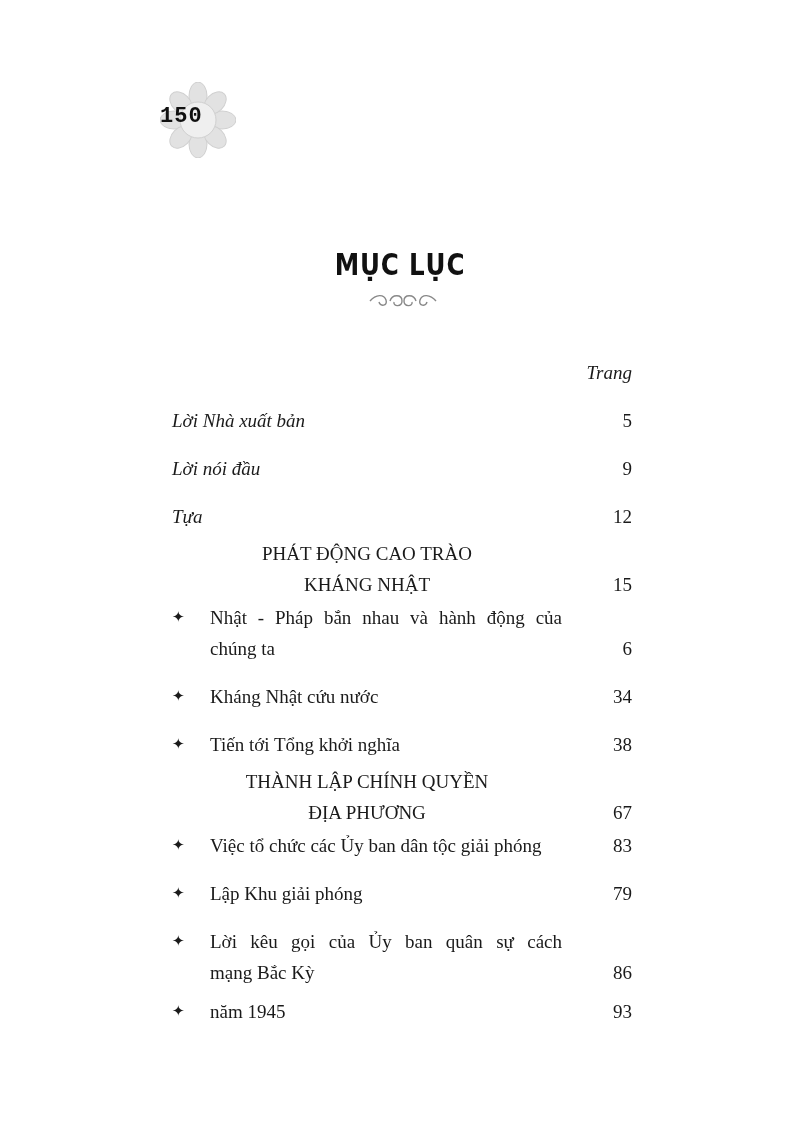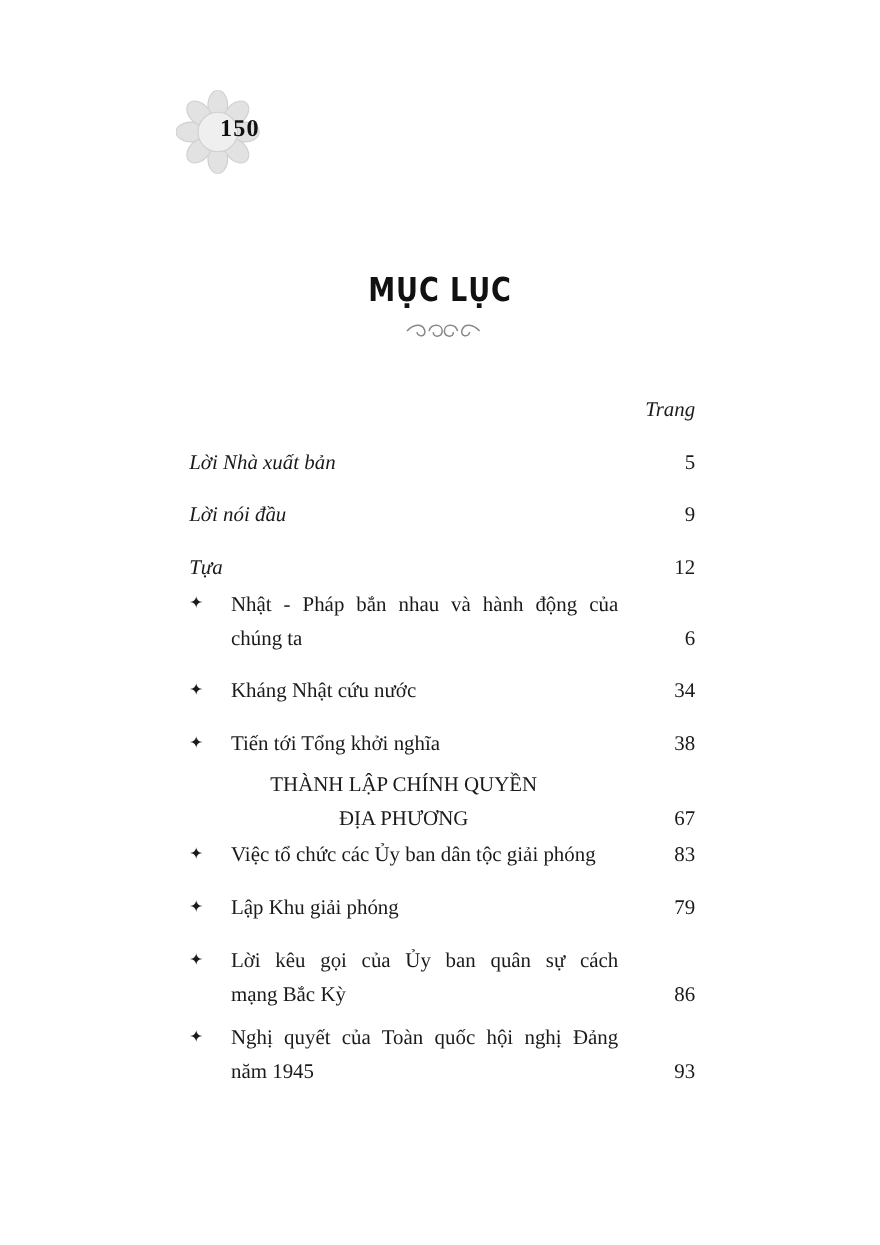--- a/index.html
+++ b/index.html
@@ -1,19 +1,19 @@
 <!DOCTYPE html>
 <html><head>
 <meta charset="utf-8">
 <style>
   html, body { margin:0; padding:0; background:#ffffff; }
   body { width:800px; height:1132px; position:relative; overflow:hidden; font-family:"Liberation Serif","DejaVu Serif",serif; color:#1a1a1a; }
   .page-num-wrap { position:absolute; left:160px; top:82px; width:76px; height:76px; }
   .page-num-wrap svg { position:absolute; left:0; top:0; }
-  .page-num { position:absolute; left:0; top:22px; width:76px; text-align:right; font-family:Liberation Serif, serif; font-size:22px; font-weight:bold; color:#111; letter-spacing:1px; }
+  .page-num { position:absolute; left:0; top:22px; width:76px; text-align:left; font-family:Liberation Mono, monospace; font-size:22px; font-weight:bold; color:#111; letter-spacing:1px; }
   .title { position:absolute; left:0; width:800px; top:247px; text-align:center; font-family:"DejaVu Sans","Liberation Sans",sans-serif; font-weight:bold; font-size:30px; letter-spacing:1px; color:#111; transform:scaleX(0.82); }
   .ornament { position:absolute; left:272px; top:290px; width:262px; height:22px; }
   .toc { position:absolute; left:172px; width:460px; top:340px; }
   .row { position:relative; font-size:19px; line-height:31px;margin-top:17px; }
   .row .pg { position:absolute; right:0; bottom:0; }
   .italic { font-style:italic; }
   .header-row { text-align:right; font-style:italic; }
   .section { text-align:center; font-size:19px; line-height:31px; }
   .bullet { position:absolute; left:0; top:0; font-size:15px; }
   .item-text { padding-left:38px; padding-right:70px; text-align:justify; }
@@ -68,20 +68,25 @@
   </div>
   <div class="row italic">
     <span>Lời nói đầu</span>
     <span class="pg" style="font-style:normal">9</span>
   </div>
   <div class="row italic">
     <span>Tựa</span>
     <span class="pg" style="font-style:normal">12</span>
   </div>
 
+  <div class="row" style="margin-top:6px;">
+    <div class="section" style="padding-right:70px;">PHÁT ĐỘNG CAO TRÀO</div>
+    <div class="section" style="padding-right:70px;">KHÁNG NHẬT</div>
+    <span class="pg">15</span>
+  </div>
   <div class="row" style="margin-top:2px;">
     <span class="bullet">✦</span>
     <div class="item-text justify-last">Nhật - Pháp bắn nhau và hành động của</div>
     <div class="item-text">chúng ta</div>
     <span class="pg">6</span>
   </div>
   <div class="row">
     <span class="bullet">✦</span>
     <div class="item-text">Kháng Nhật cứu nước</div>
     <span class="pg">34</span>
@@ -109,17 +114,16 @@
   </div>
   <div class="row">
     <span class="bullet">✦</span>
     <div class="item-text justify-last">Lời kêu gọi của Ủy ban quân sự cách</div>
     <div class="item-text">mạng Bắc Kỳ</div>
     <span class="pg">86</span>
   </div>
 
   <div class="row" style="margin-top:8px;">
     <span class="bullet">✦</span>
-    <div class="item-text justify-last">Nghị quyết của Toàn quốc hội nghị  Đảng</div>
     <div class="item-text">năm 1945</div>
     <span class="pg">93</span>
   </div>
 </div>
 
 </body></html>

